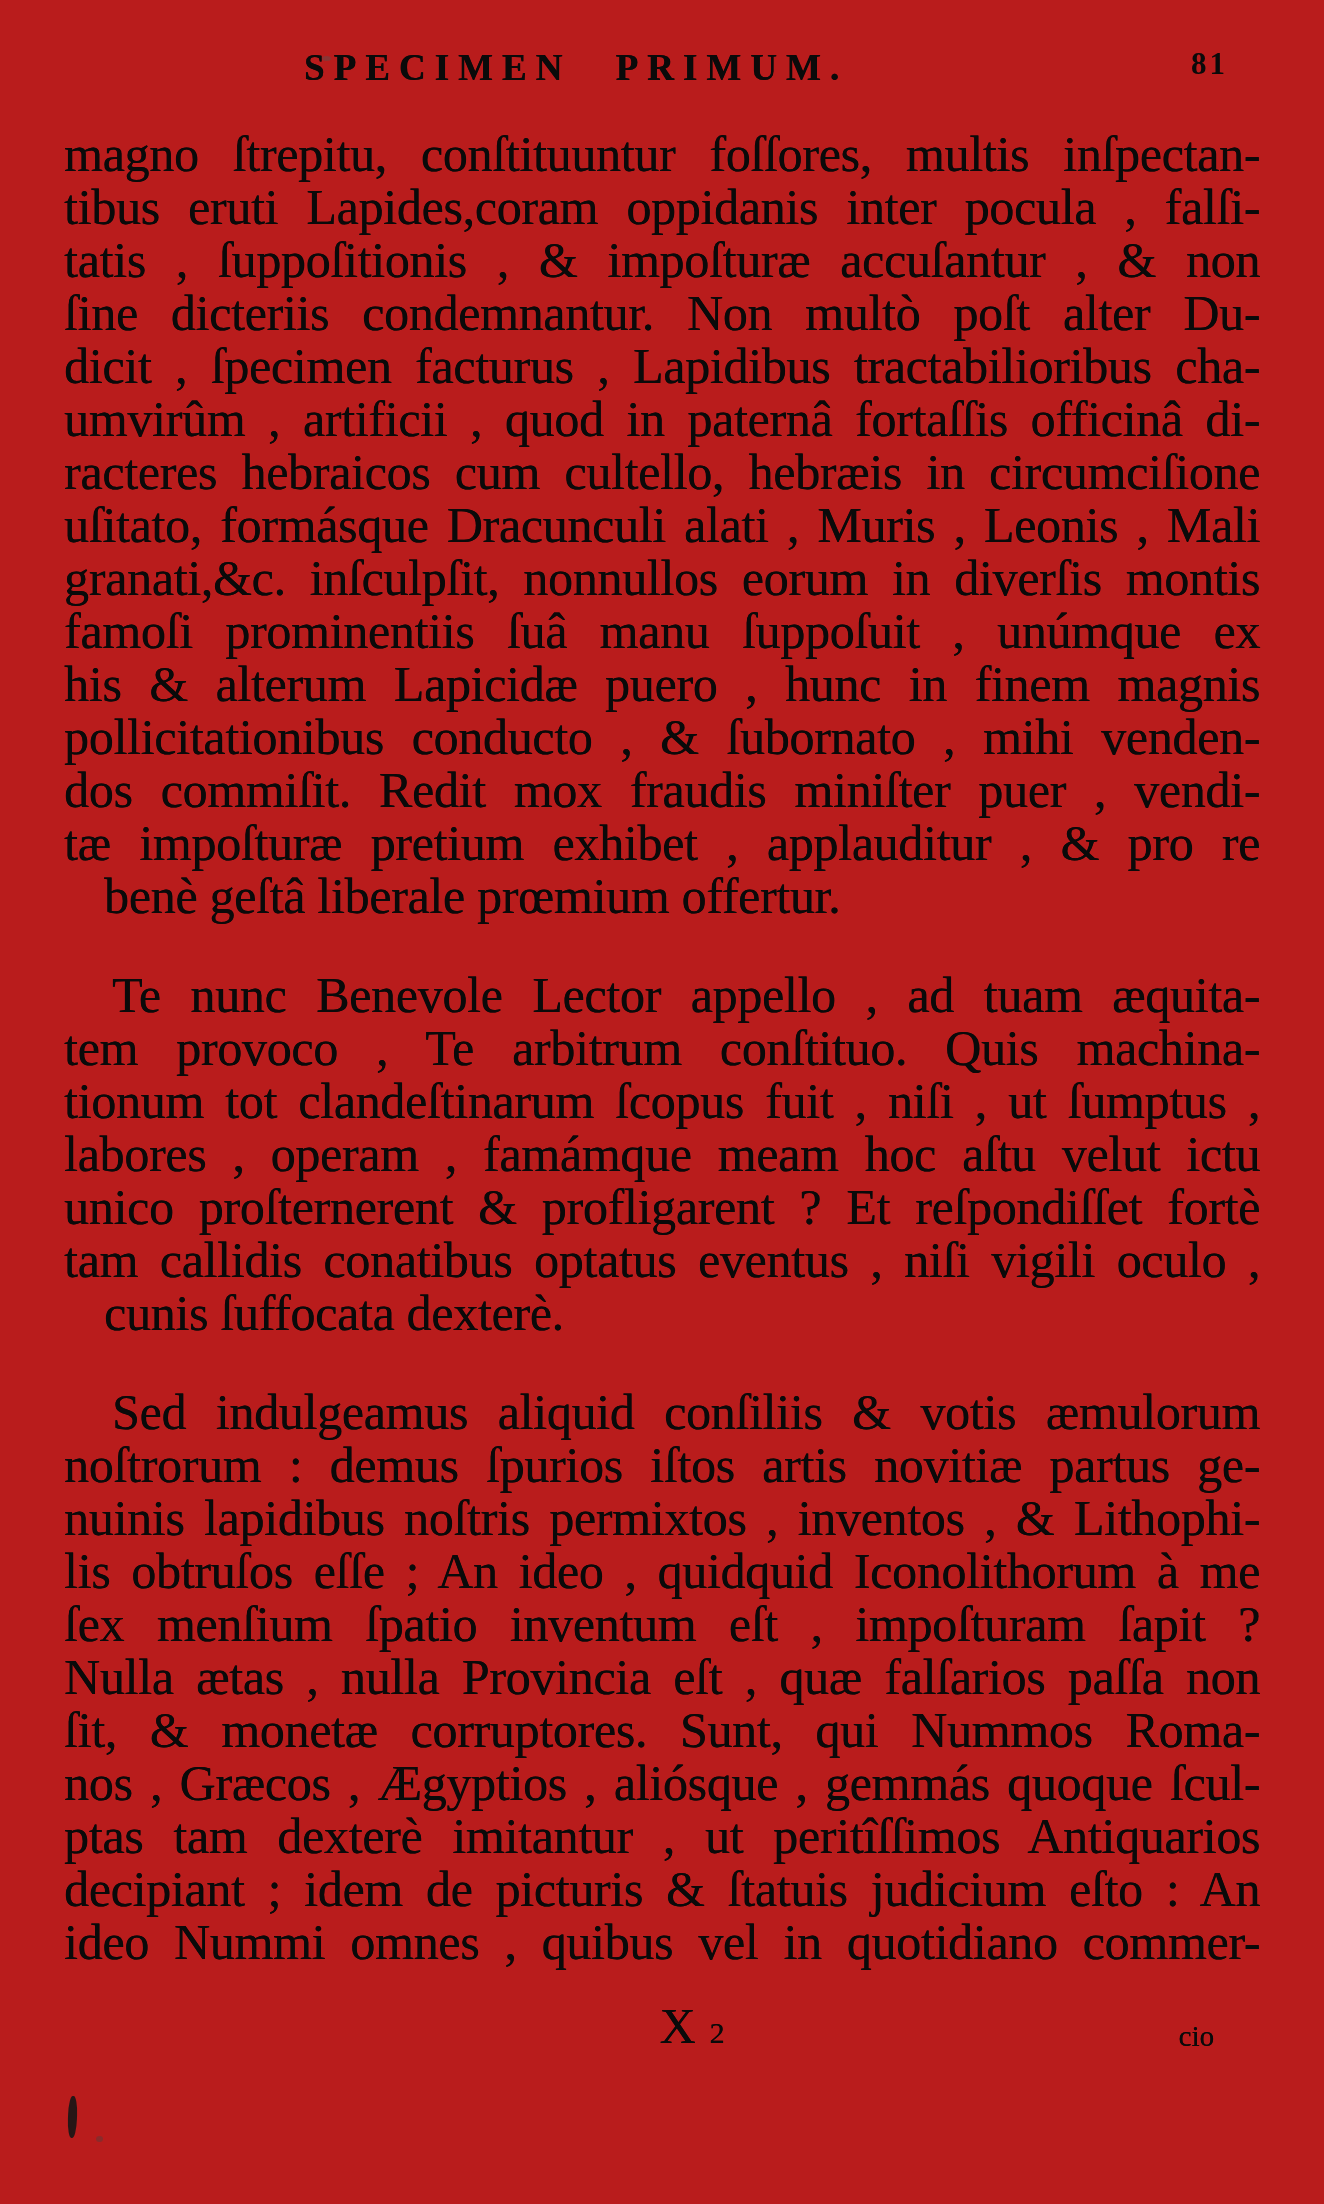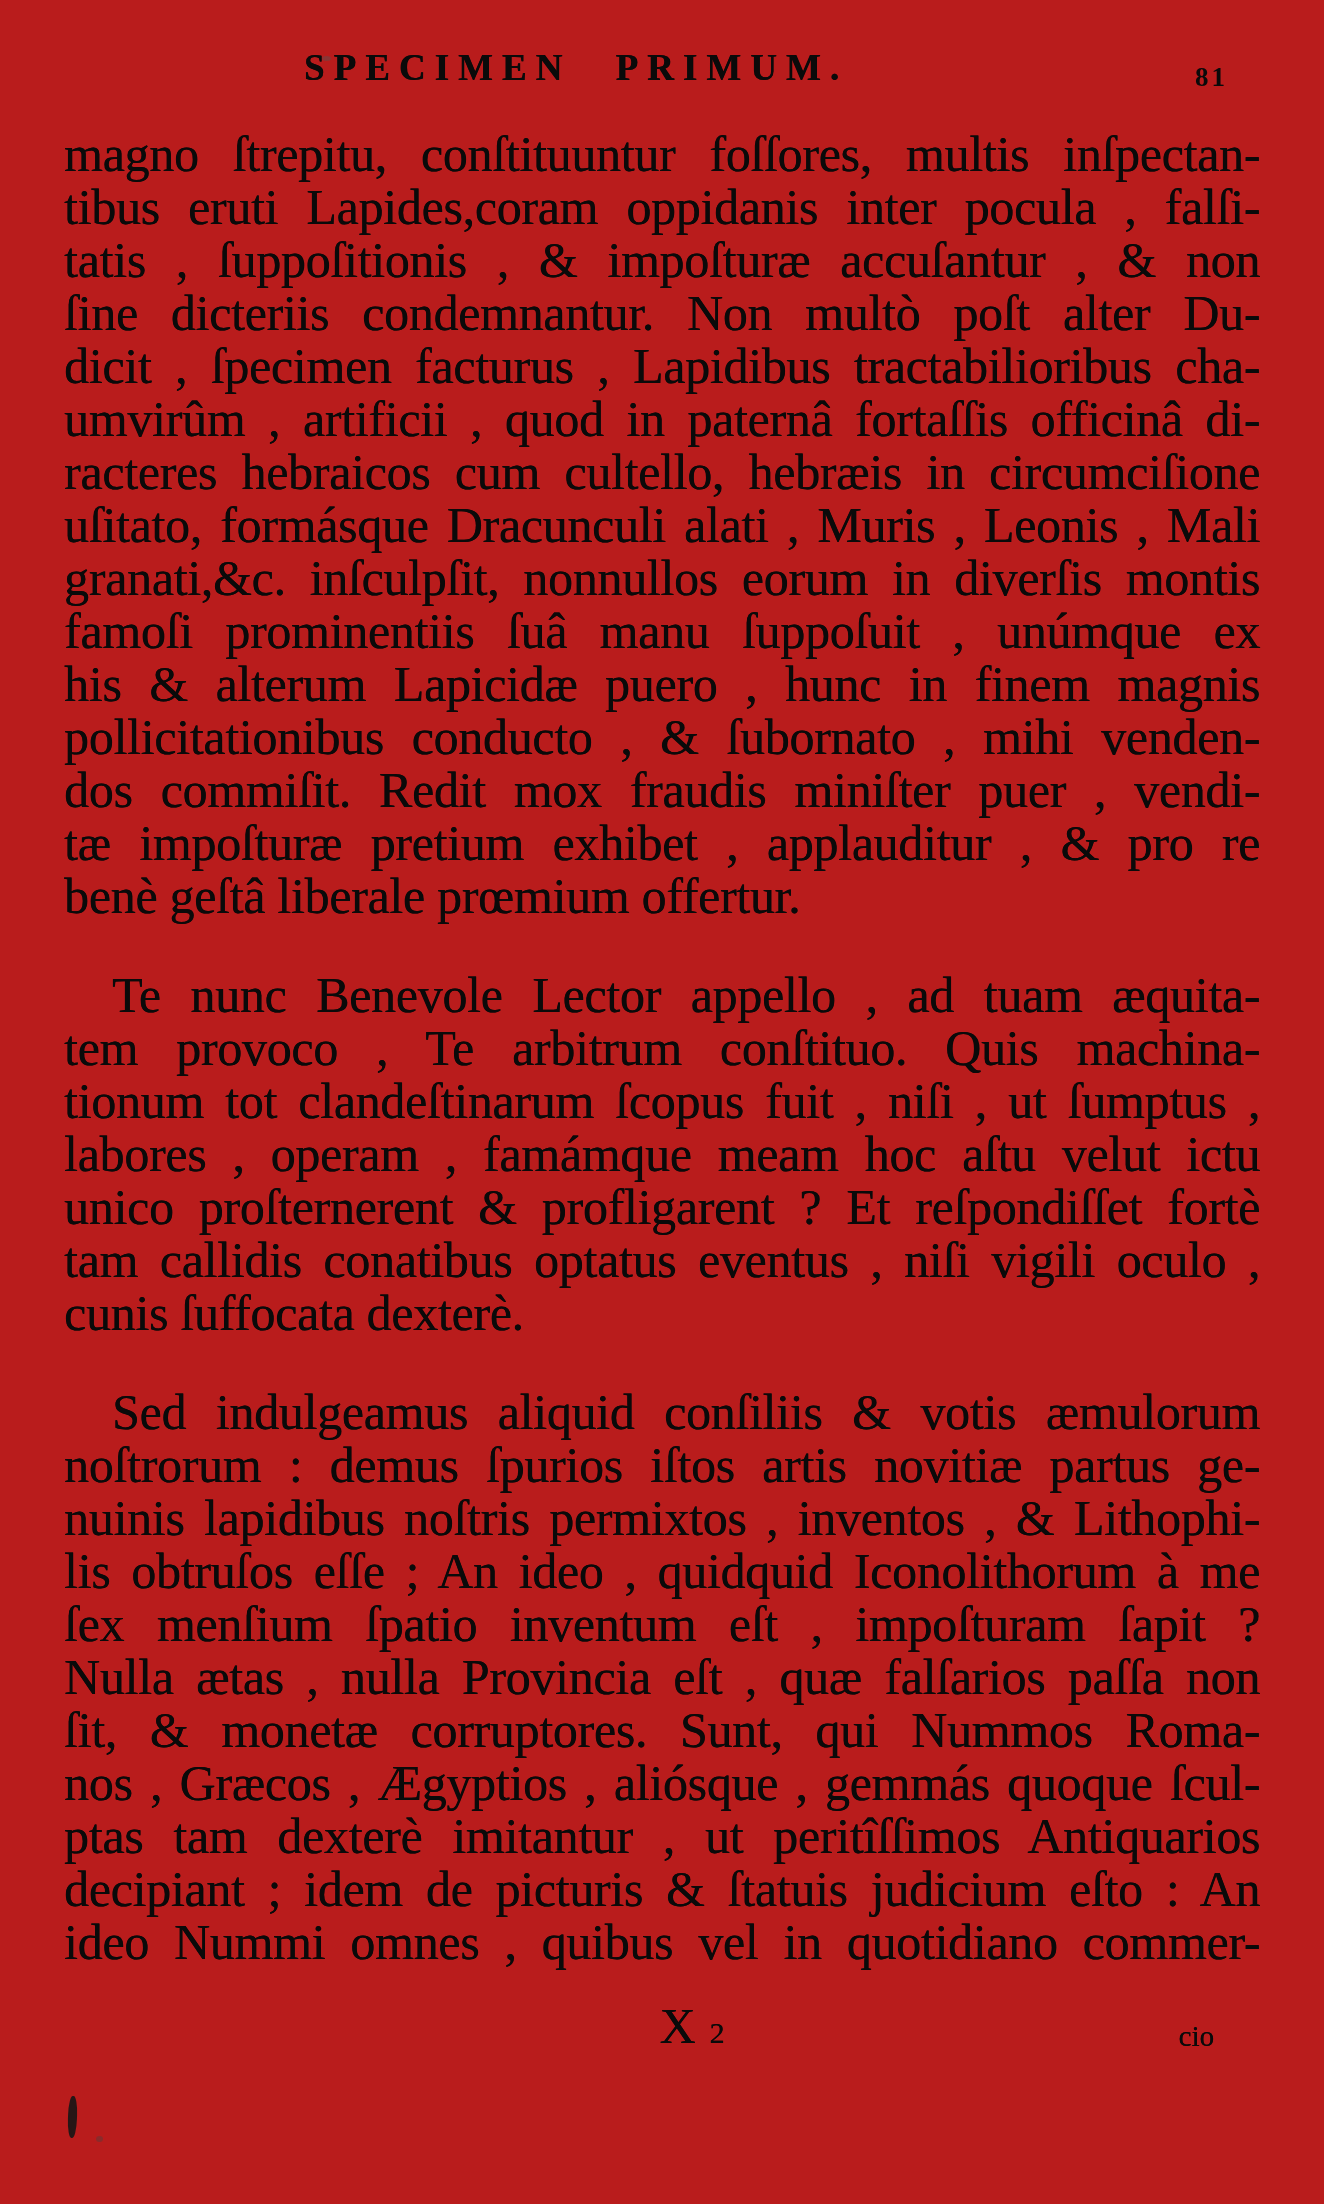--- a/index.html
+++ b/index.html
@@ -27,22 +27,22 @@
     font-size: 37px;
     letter-spacing: 9px;
     word-spacing: 26px;
     white-space: nowrap;
     font-weight: bold;
     text-shadow: 0.4px 0 0 currentColor;
   }
   .page-number {
     position: absolute;
     right: 96px;
-    top: 16px;
-    font-size: 27px;
+    top: 0;
+    font-size: 31px;
     font-weight: bold;
     letter-spacing: 3px;
   }
   .text-body {
     position: absolute;
     top: 128px;
     left: 64px;
     width: 1196px;
   }
   .paragraph { margin: 0; }
@@ -50,21 +50,21 @@
   .line {
     font-size: 50px;
     line-height: 53px;
     letter-spacing: -0.3px;
     text-align: justify;
     text-align-last: justify;
     white-space: normal;
     text-shadow: 0.35px 0 0 currentColor;
   }
   .line.indent { text-indent: 48px; }
-  .line.short { text-align-last: left; }
+  .line.short { text-align-last: left; margin-left: 40px; }
   .signature-line {
     position: relative;
     margin-top: 28px;
     height: 64px;
   }
   .signature-group {
     position: absolute;
     left: 50%;
     transform: translateX(-50%);
     margin-left: 30px;

